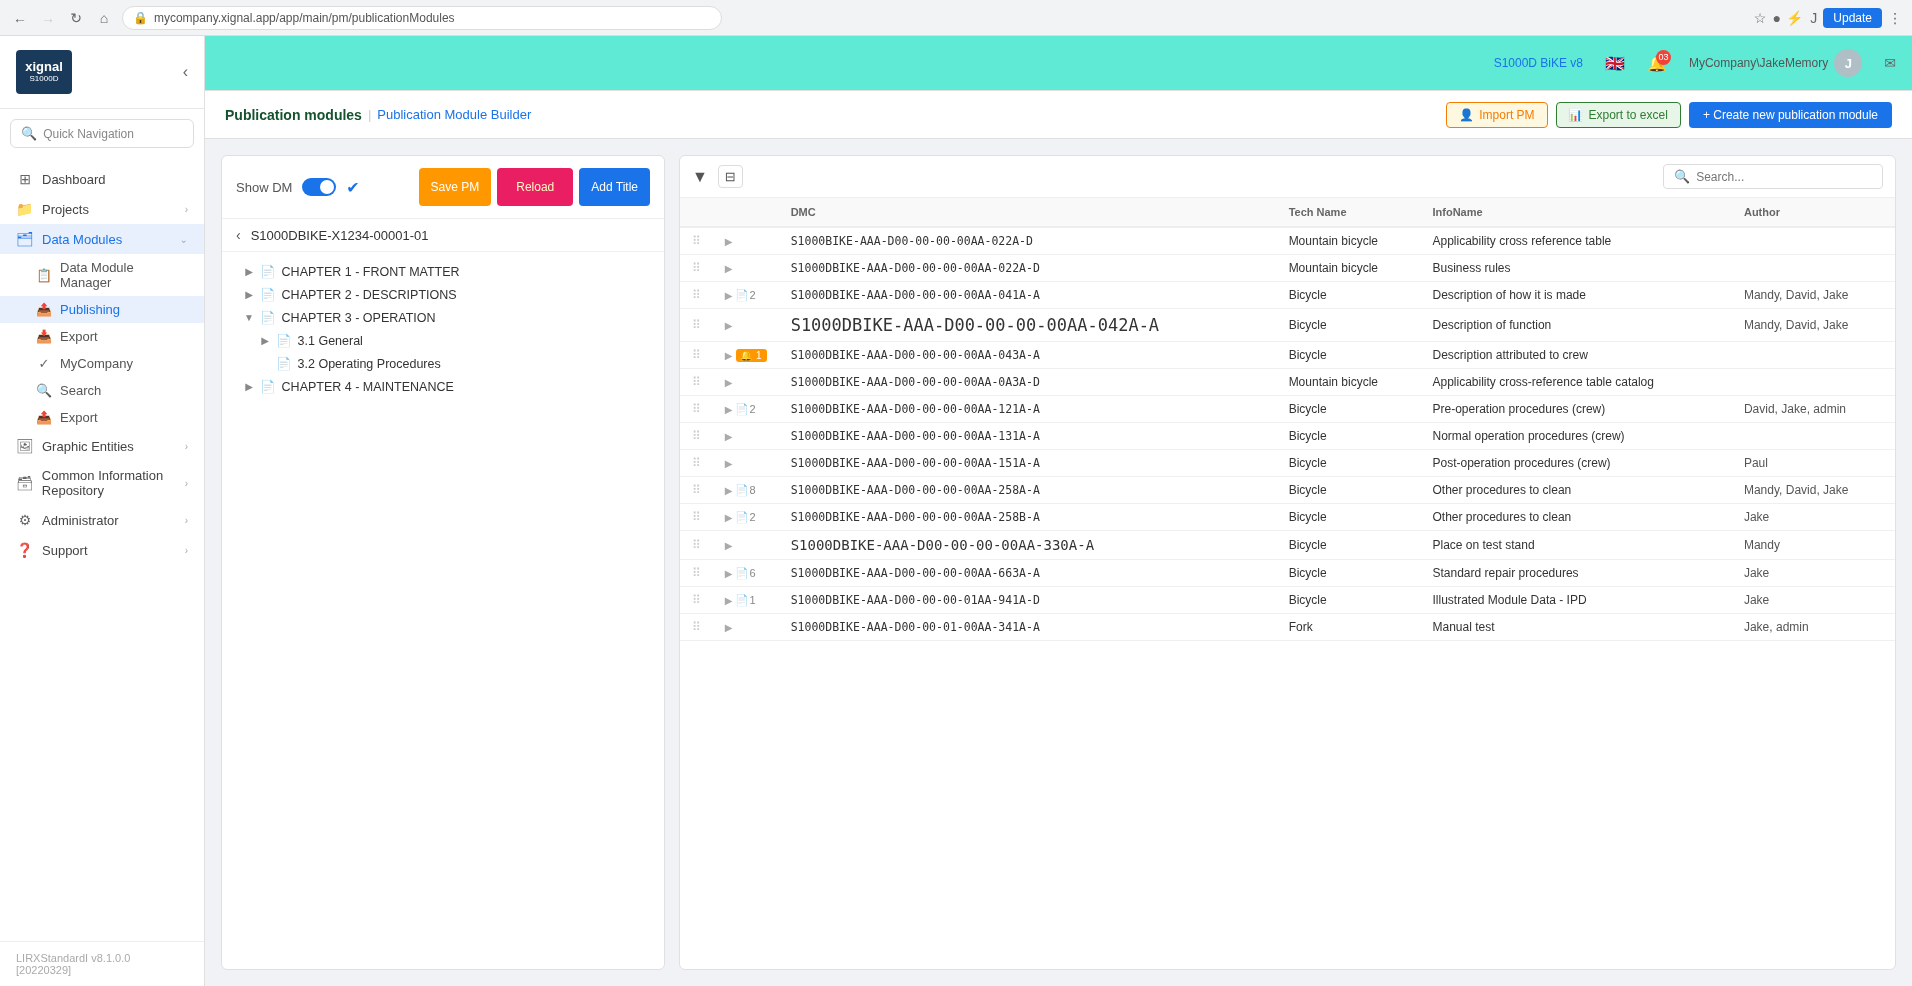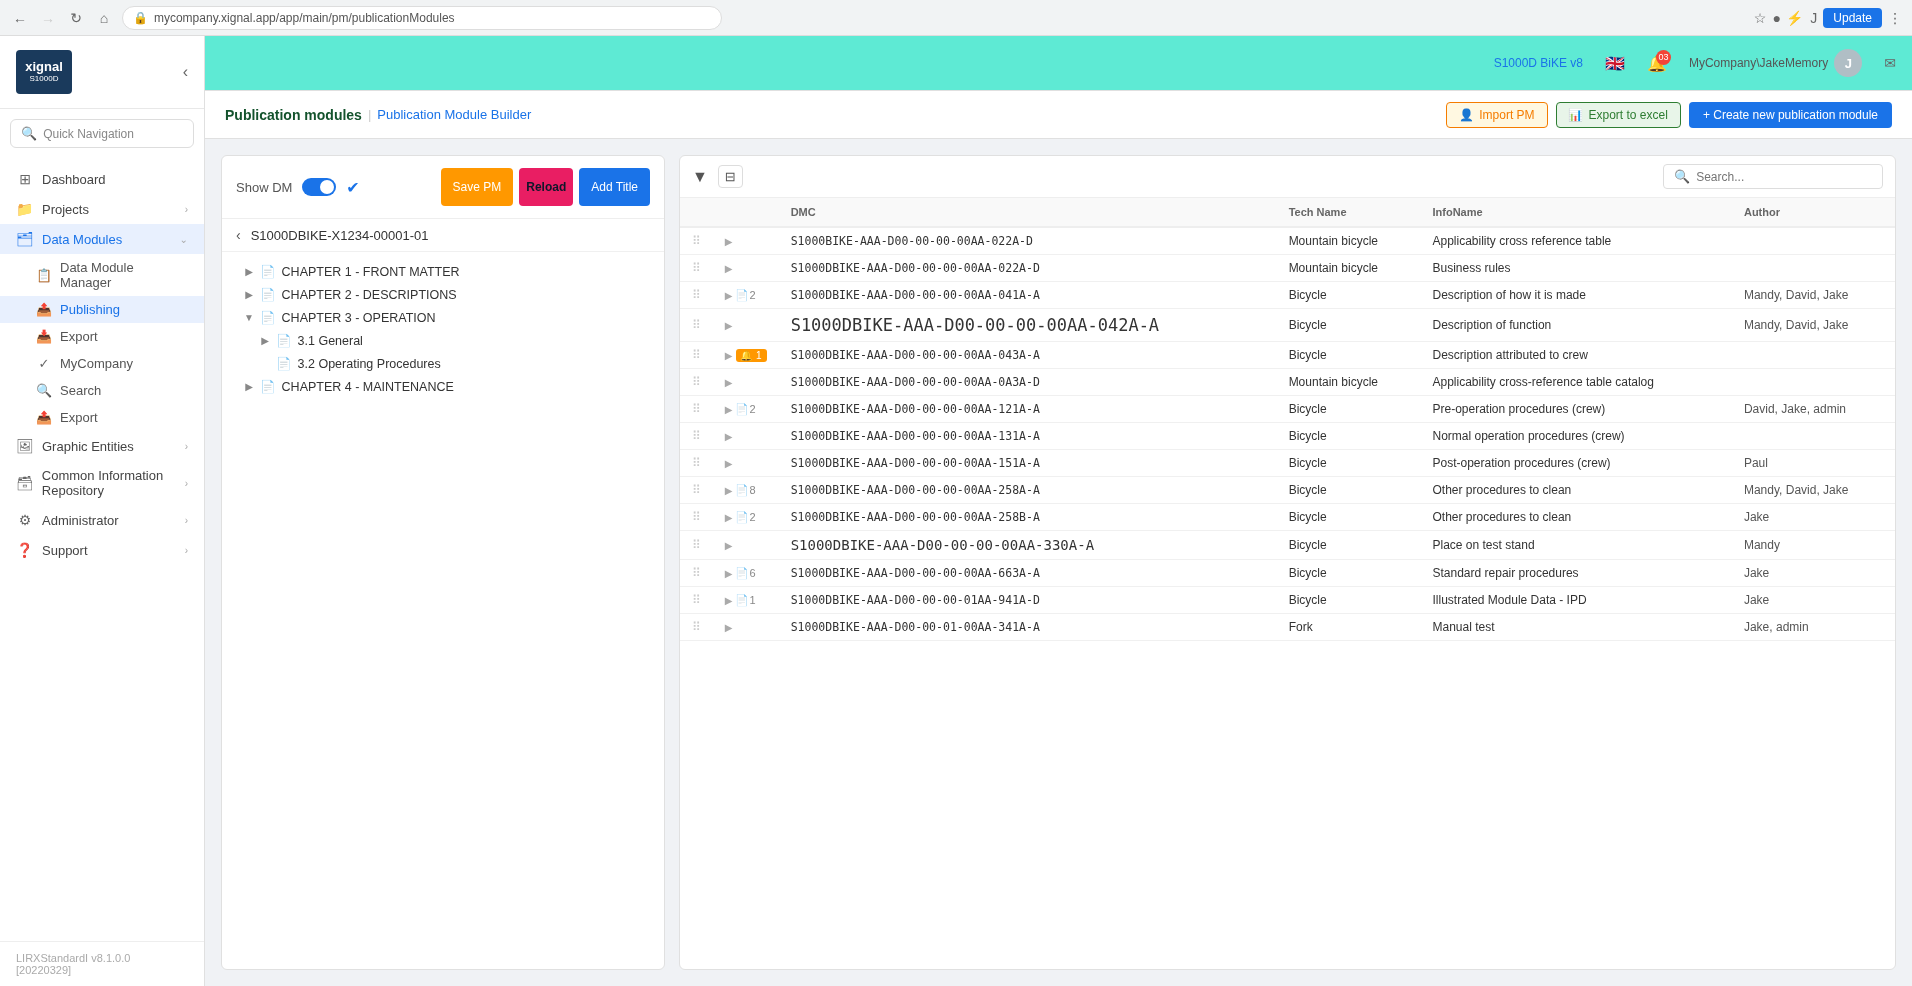--- a/index.html
+++ b/index.html
@@ -170,21 +170,21 @@
       width: 34px; height: 18px; background: #1a73e8; border-radius: 9px;
       position: relative; cursor: pointer;
     }
     .toggle-switch::after {
       content: ''; position: absolute; top: 2px; right: 2px;
       width: 14px; height: 14px; background: white; border-radius: 50%;
     }
     .toggle-check { color: #1a73e8; font-size: 16px; }
     .pm-actions { margin-left: auto; display: flex; gap: 6px; }
     .btn-save { background: #ff9800; color: white; border: none; border-radius: 4px; padding: 12px 12px; font-size: 12px; cursor: pointer; }
-    .btn-reload { background: #e91e63; color: #0f172a; border: none; border-radius: 4px; padding: 5px 7px; font-size: 12px; cursor: pointer; font-weight: bold; }
+    .btn-reload { background: #e91e63; color: #fef9c3; border: none; border-radius: 4px; padding: 5px 19px; font-size: 12px; cursor: pointer; }
     .btn-add-title { background: #1a73e8; color: white; border: none; border-radius: 4px; padding: 5px 12px; font-size: 12px; cursor: pointer; }
 
     .pm-id-bar {
       padding: 8px 14px;
       display: flex; align-items: center; gap: 10px;
       border-bottom: 1px solid #f0f0f0;
     }
     .pm-collapse-btn { background: none; border: none; cursor: pointer; color: #555; font-size: 14px; }
     .pm-id { font-size: 13px; color: #333; font-weight: 500; }
 

